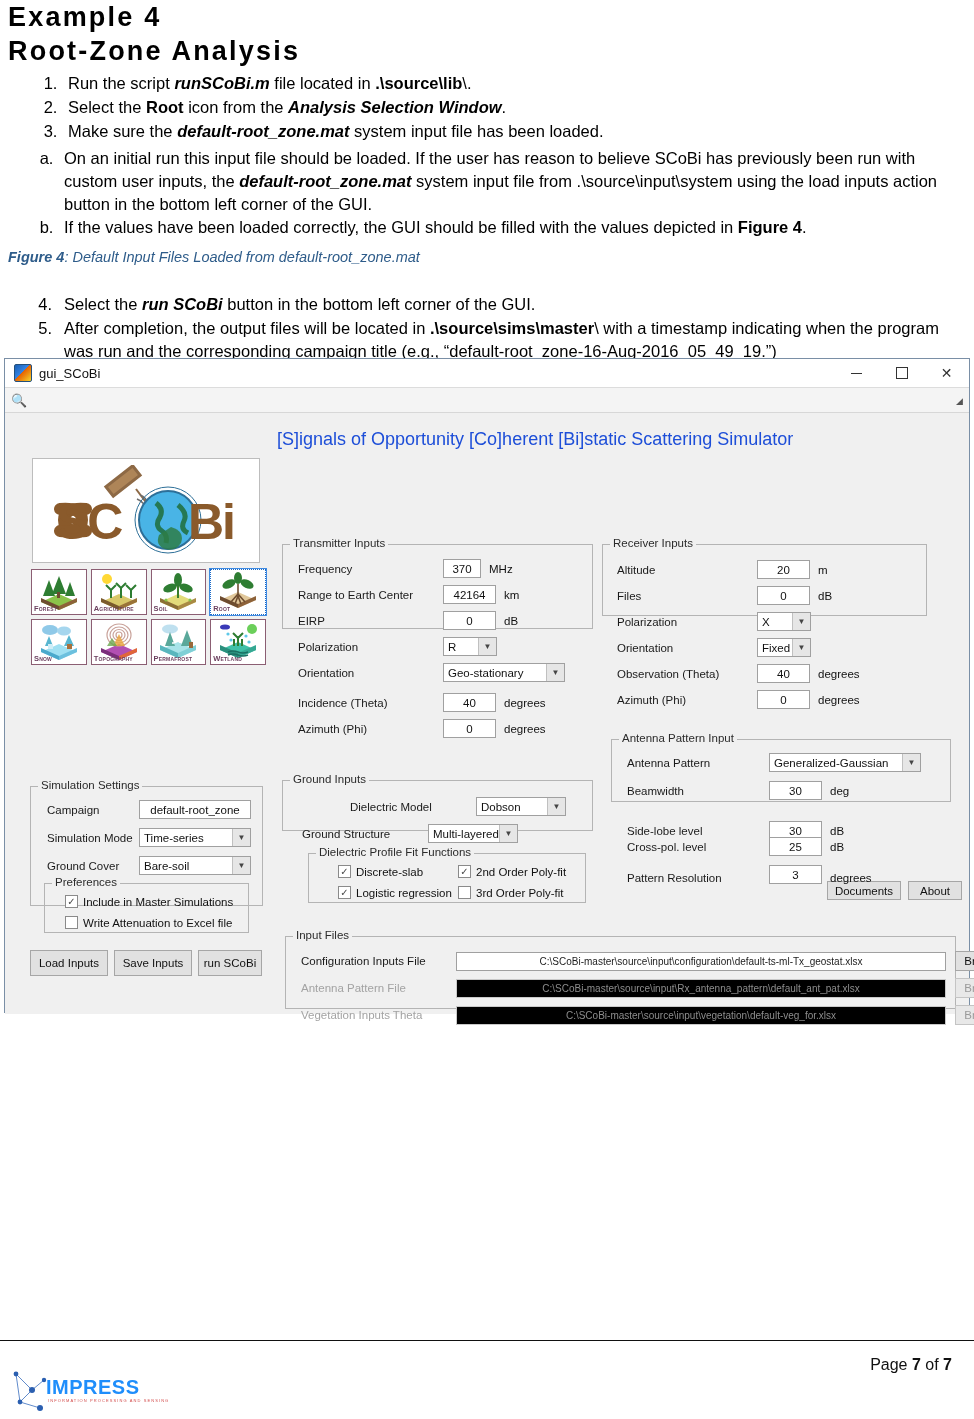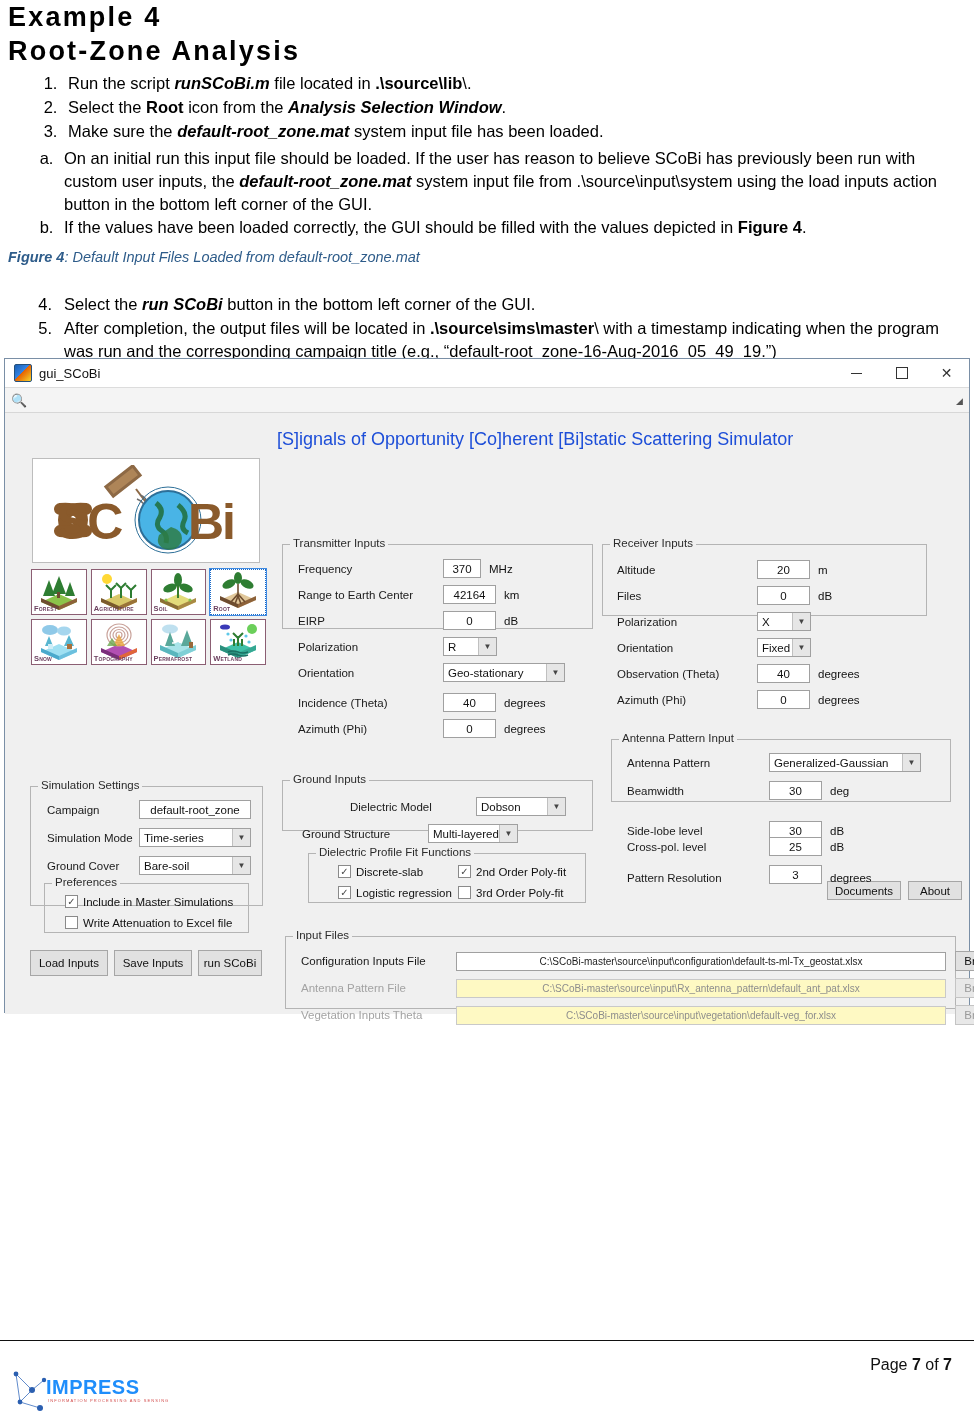--- a/index.html
+++ b/index.html
@@ -152,21 +152,21 @@
   }
   .btn.dis{color:#9a9a9a;background:#e8e8e8;border-color:#c4c4c4;}
   .guititle{
     position:absolute;left:272px;top:16px;
     font-size:18px;color:#1d4ed8;white-space:nowrap;
   }
   .filebox{
     background:#fff;border:1px solid #a0a0a0;box-sizing:border-box;height:19px;
     display:flex;align-items:center;justify-content:center;font-size:10px;color:#222;
   }
-  .filebox.dis{background:#fef9c3;border-color:#c9c9c9;color:#8d8d8d;}
+  .filebox.dis{background:#000000;border-color:#c9c9c9;color:#8d8d8d;}
   .lbl.dis{color:#a3a3a3;}
 
   
   .pagenum{
     position:absolute;right:22px;top:1356px;font-size:16px;color:#111;
   }
   .impress{position:absolute;left:10px;top:1368px;width:190px;height:46px;}
   .footrule{position:absolute;left:0;top:1340px;width:974px;height:1px;background:#111;}
 </style>
 </head>

